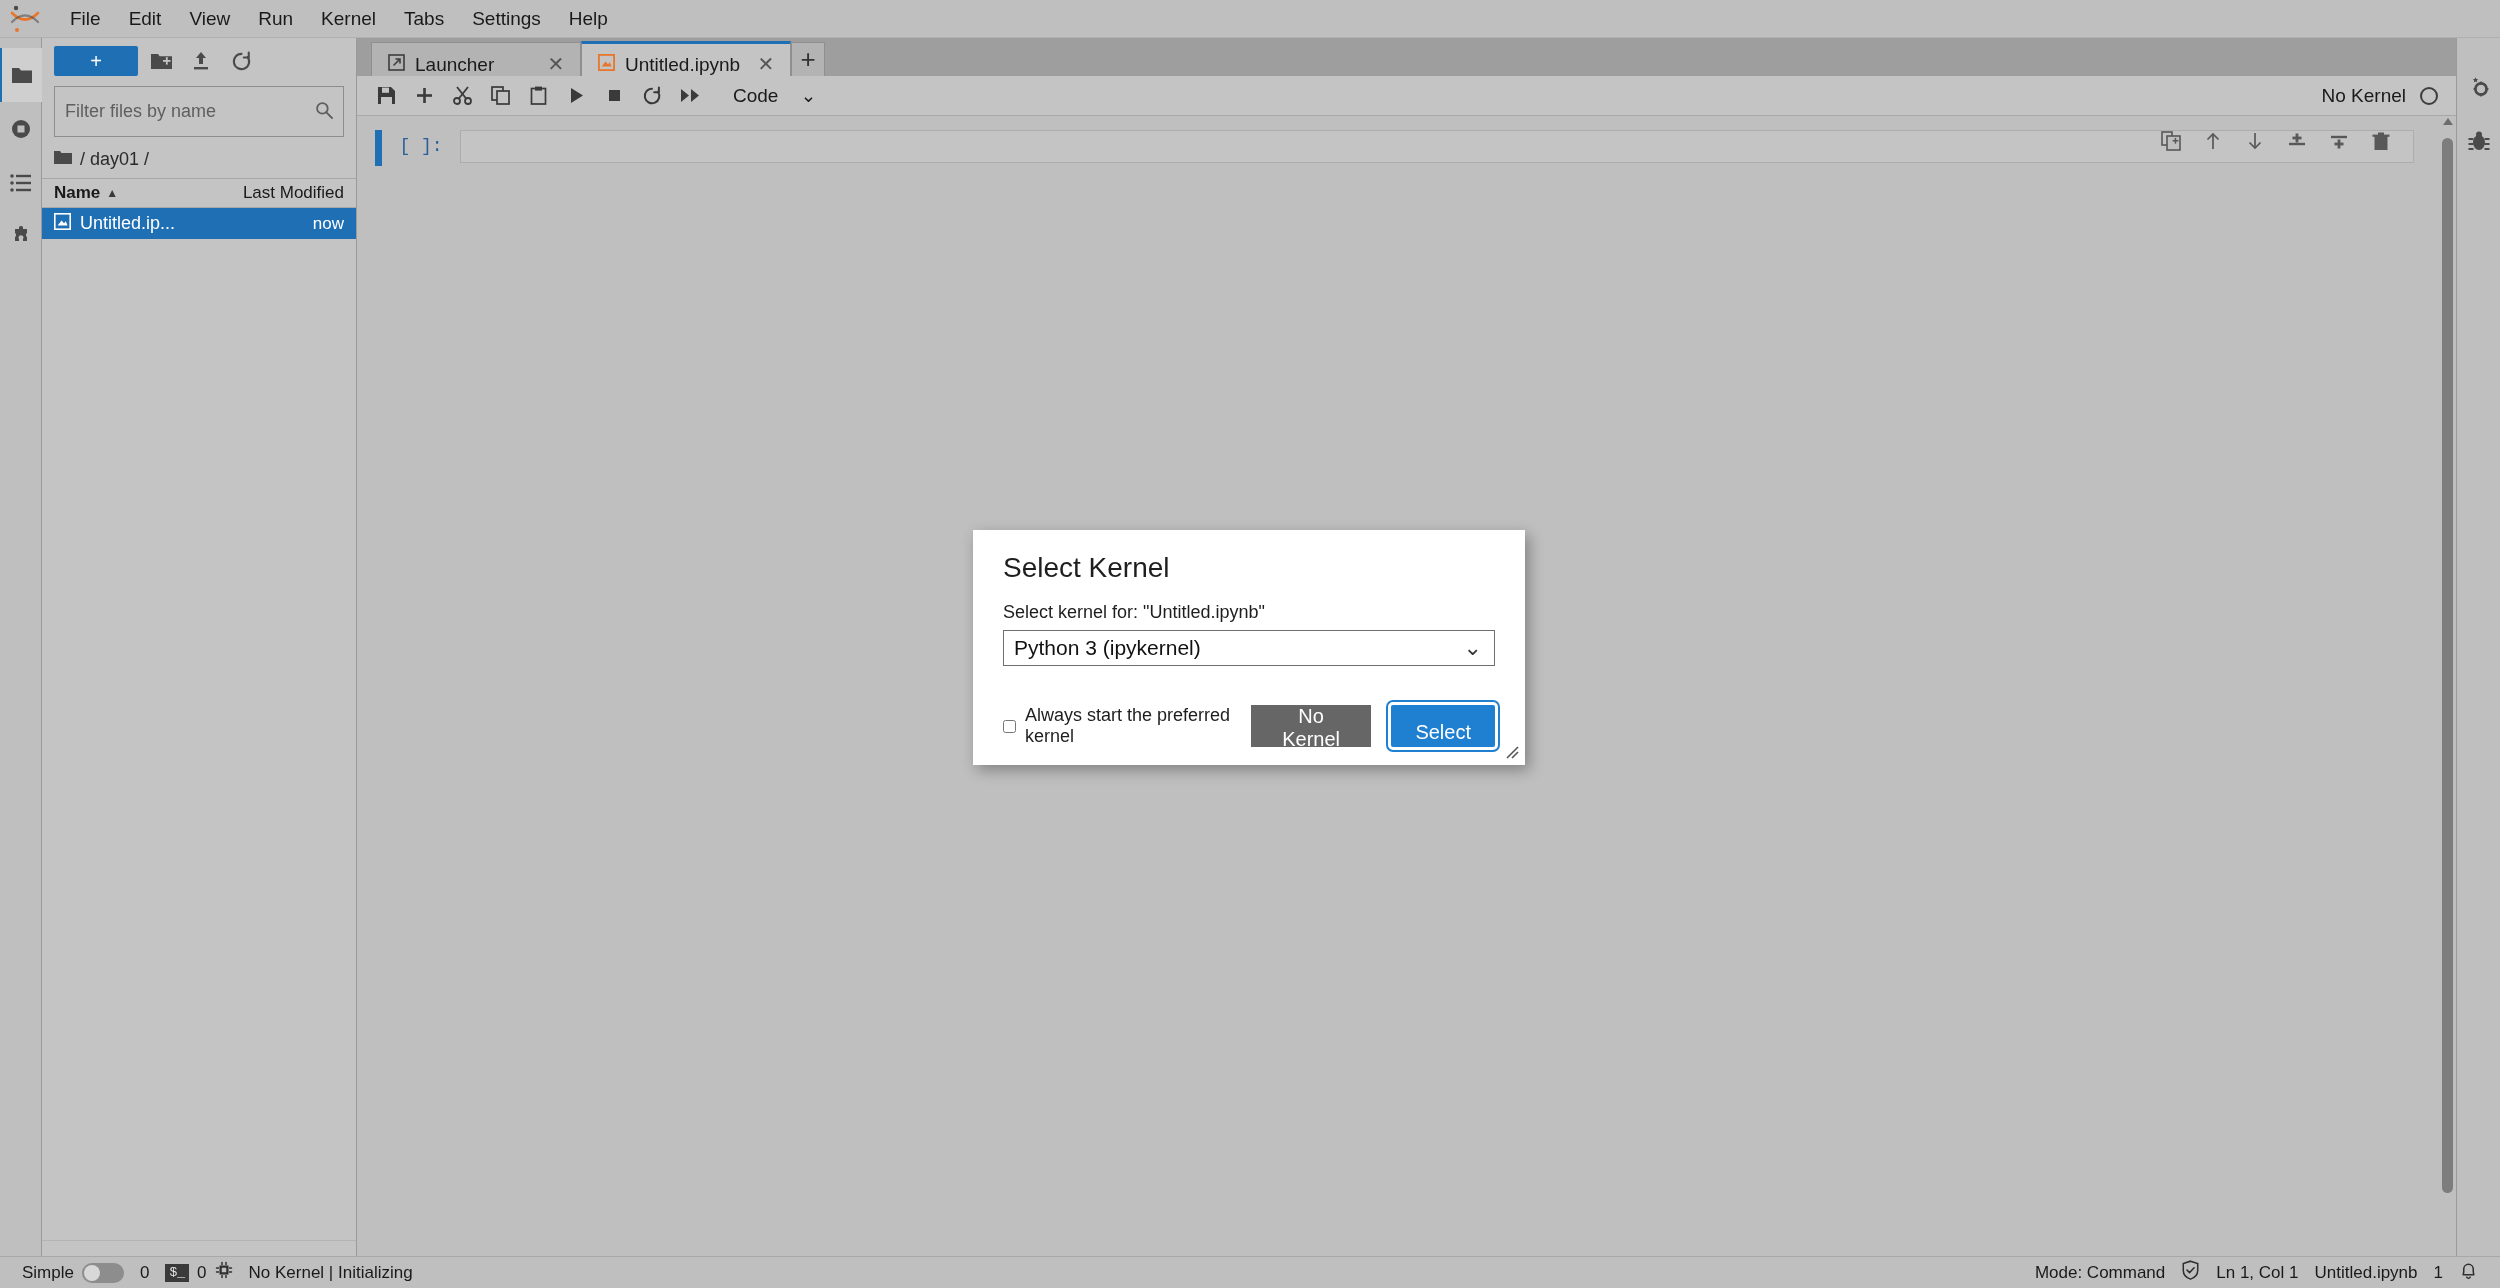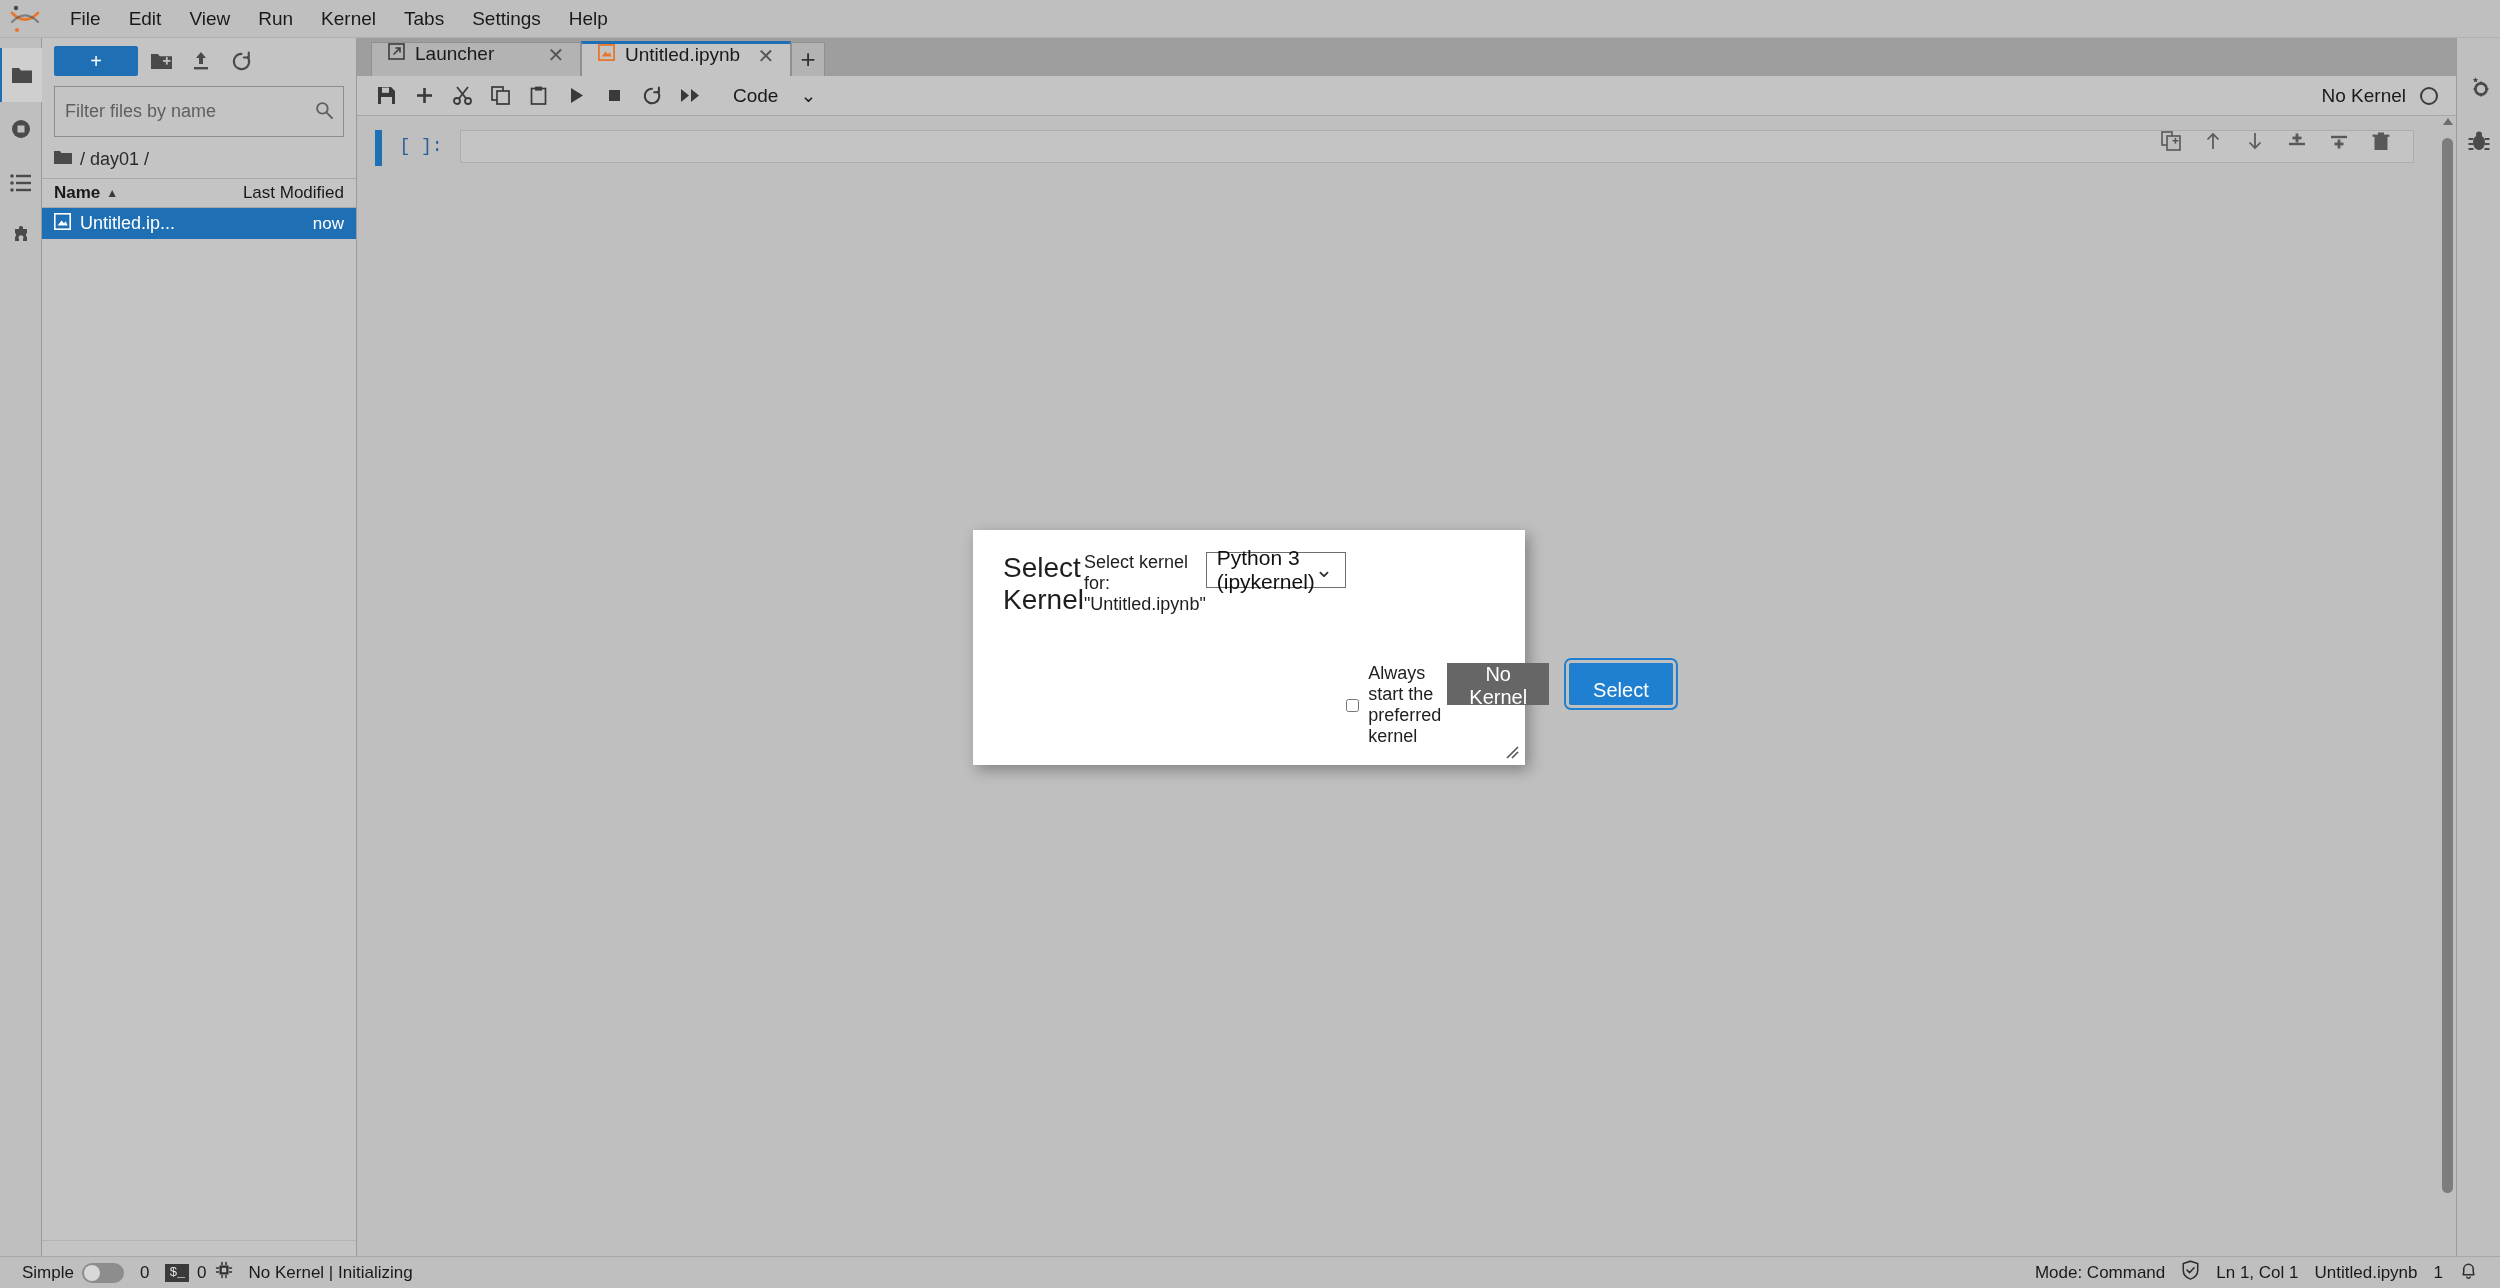--- a/index.html
+++ b/index.html
@@ -115,21 +115,21 @@
     display:flex; flex-direction:column;
     background: #9e9e9e;
   }
   .tabbar {
     height: 38px; flex:0 0 38px;
     background:#9e9e9e;
     display:flex; align-items:flex-end;
     padding-left: 14px;
   }
   .tab {
-    height: 34px; display:flex; align-items:flex-start; gap:10px;
+    height: 34px; display:flex; align-items:flex-end; gap:10px;
     padding: 0 14px 0 16px; font-size:19px; color:#1a1a1a;
     background:#b3b3b3; border:1px solid #8f8f8f; border-bottom:none;
     min-width: 210px; cursor:pointer;
   }
   .tab.active { background:#c4c4c4; border-top: 3px solid #1f6fb5; height:35px; }
   .tab .tab-label { flex:1 1 auto; white-space:nowrap; }
   .tab .tab-close { font-size:20px; color:#555; width:20px; text-align:center; }
   .tab-add { width:34px; height:34px; display:flex; align-items:center;
              justify-content:center; font-size:26px; color:#333; background:#b3b3b3;
              border:1px solid #8f8f8f; border-bottom:none; cursor:pointer; }
@@ -214,21 +214,21 @@
 
   
   .overlay {
     position:absolute; inset:0; background: transparent; z-index: 50;
   }
   .dialog {
     position:absolute; left: 973px; top: 530px;
     width: 552px; height: 235px;
     background:#fff;
     box-shadow: 4px 5px 14px rgba(0,0,0,0.32);
-    display:flex; flex-direction:row;
+    display:flex; flex-direction:column;
     padding: 22px 30px 18px 30px;
   }
   .dlg-title { font-size: 28px; color:#1e1e1e; font-weight: normal; margin-bottom: 18px; }
   .dlg-label { font-size: 18px; color:#1e1e1e; margin-bottom: 7px; }
   .dlg-select {
     height: 36px; border:1px solid #6f6f6f; background:#fff;
     display:flex; align-items:center; justify-content:space-between;
     padding: 0 12px 0 10px; font-size: 21px; color:#111; cursor:pointer;
   }
   .dlg-footer {

